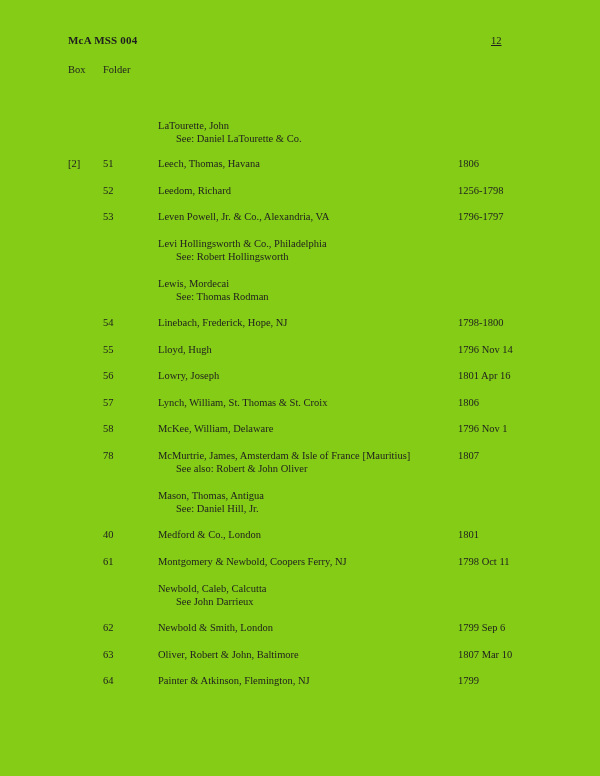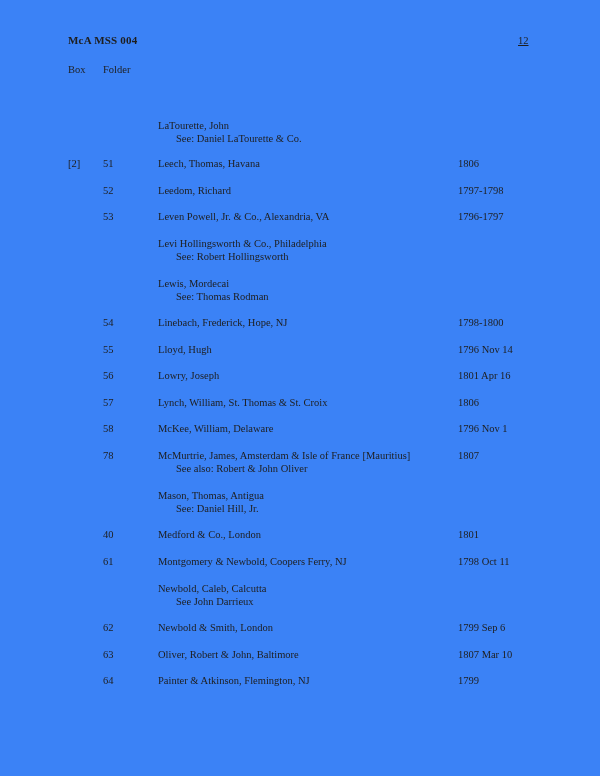--- a/index.html
+++ b/index.html
@@ -1,39 +1,39 @@
 <!DOCTYPE html>
 <html><head>
 <meta charset="utf-8">
 <style>
   html, body { margin: 0; padding: 0; background: #ffffff; }
   .page {
     position: relative;
     width: 600px;
     height: 776px;
-    background: #3b82f6;
+    background: #84cc16;
     font-family: "Liberation Serif", serif;
     font-size: 10.5px;
     color: #1e1e1e;
     overflow: hidden;
   }
   .t {
     position: absolute;
     white-space: nowrap;
     line-height: 13px;
   }
   .bold { font-weight: bold; font-size: 11px; letter-spacing: 0.2px; }
   .ul { }
   .c-box    { left: 68px; }
   .c-folder { left: 103px; text-align: right; }
   .c-title  { left: 158px; }
   .c-see    { left: 176px; }
   .c-date   { left: 458px; }
   .c-series { left: 143px; }
-  .c-pageno { left: 518px; text-decoration: underline; }
+  .c-pageno { left: 491px; text-decoration: underline; }
 </style>
 </head>
 <body>
 
 <div class="page">
 
   <span class="t c-box bold" style="top:34px">McA MSS 004</span>
   <span class="t c-pageno" style="top:34px">12</span>
 
   <span class="t c-box ul" style="top:63px">Box</span>
@@ -48,21 +48,21 @@
   <div>
     <span class="t c-box" style="top:157px">[2]</span>
     <span class="t c-folder" style="top:157px">51</span>
     <span class="t c-title" style="top:157px">Leech, Thomas, Havana</span>
     <span class="t c-date" style="top:157px">1806</span>
   </div>
 
   <div>
     <span class="t c-folder" style="top:184px">52</span>
     <span class="t c-title" style="top:184px">Leedom, Richard</span>
-    <span class="t c-date" style="top:184px">1797-1798</span>
+    <span class="t c-date" style="top:184px">1256-1798</span>
   </div>
 
   <div>
     <span class="t c-folder" style="top:210px">53</span>
     <span class="t c-title" style="top:210px">Leven Powell, Jr. &amp; Co., Alexandria, VA</span>
     <span class="t c-date" style="top:210px">1796-1797</span>
   </div>
 
   <div>
     <span class="t c-title" style="top:237px">Levi Hollingsworth &amp; Co., Philadelphia</span>

